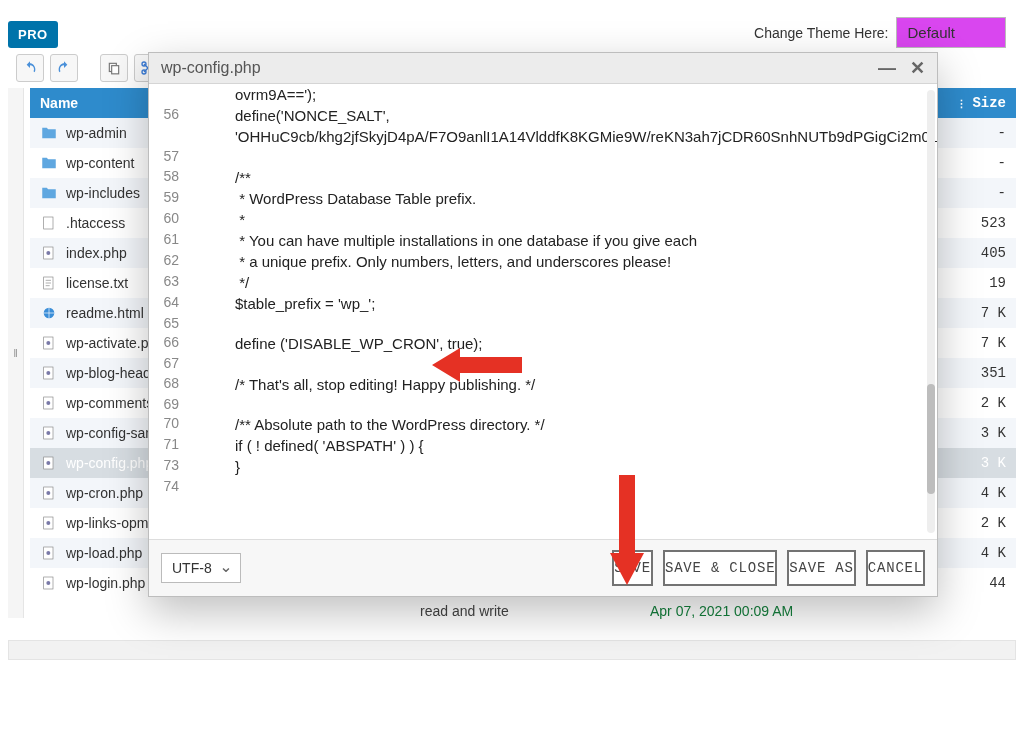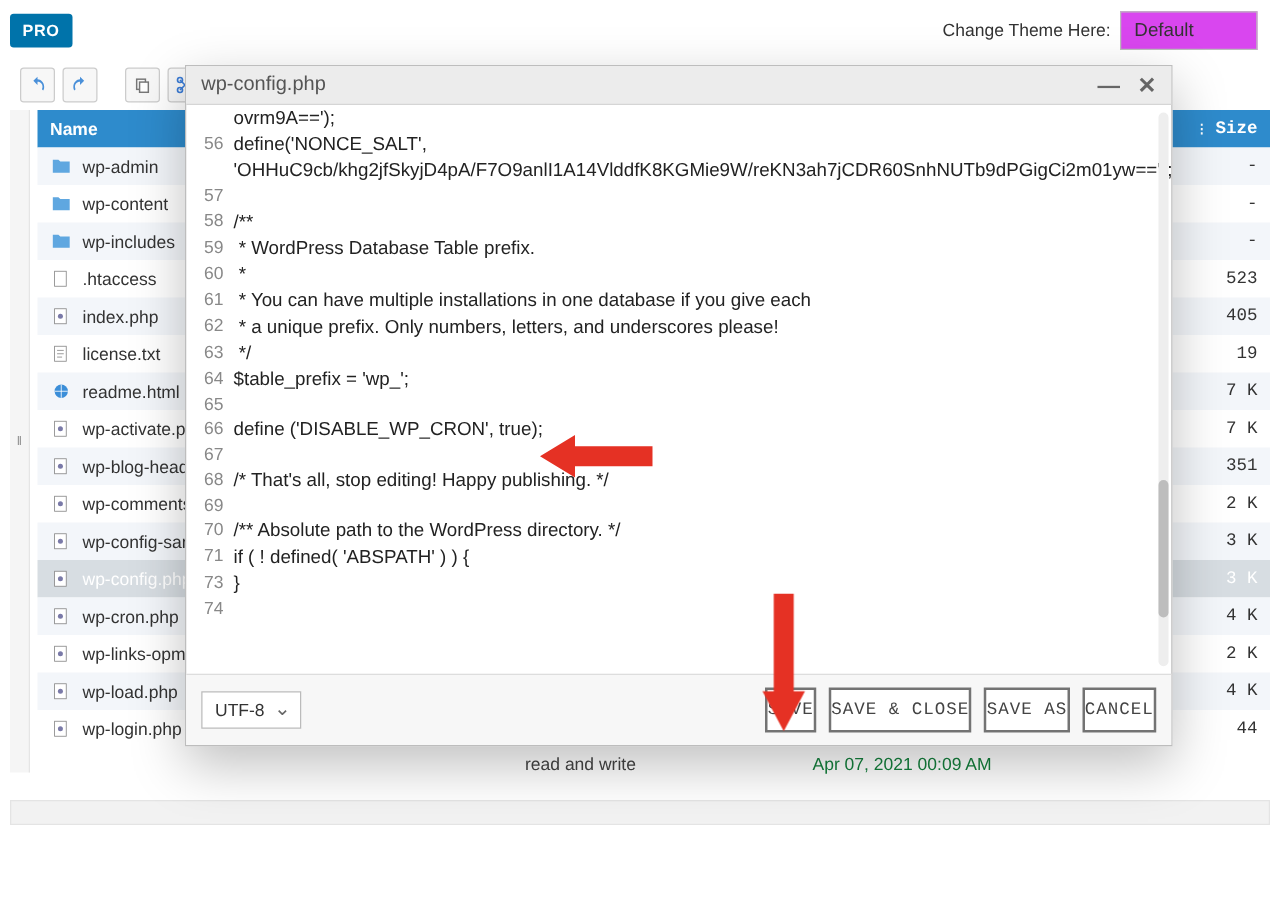--- a/index.html
+++ b/index.html
@@ -10,21 +10,21 @@
     background: #fff;
     width: 1024px;
     height: 733px;
     overflow: hidden;
     position: relative;
     color: #333;
   }
   
   .topbar {
     display: flex;
-    align-items: center;
+    align-items: flex-end;
     height: 48px;
     padding: 0 8px;
   }
   .pro-badge {
     background: #0073aa;
     color: #fff;
     font-weight: 600;
     font-size: 13px;
     padding: 6px 10px;
     border-radius: 3px;
@@ -125,20 +125,21 @@
   .code-area {
     flex: 1;
     overflow: auto;
     font-family: "Segoe UI", Arial, sans-serif;
     font-size: 15px;
     position: relative;
   }
   .code-line {
     display: flex;
     line-height: 1.4;
+    gap: 48px;
   }
   .ln {
     width: 38px;
     text-align: right;
     padding-right: 8px;
     color: #888;
     flex-shrink: 0;
     user-select: none;
     font-size: 14px;
   }

